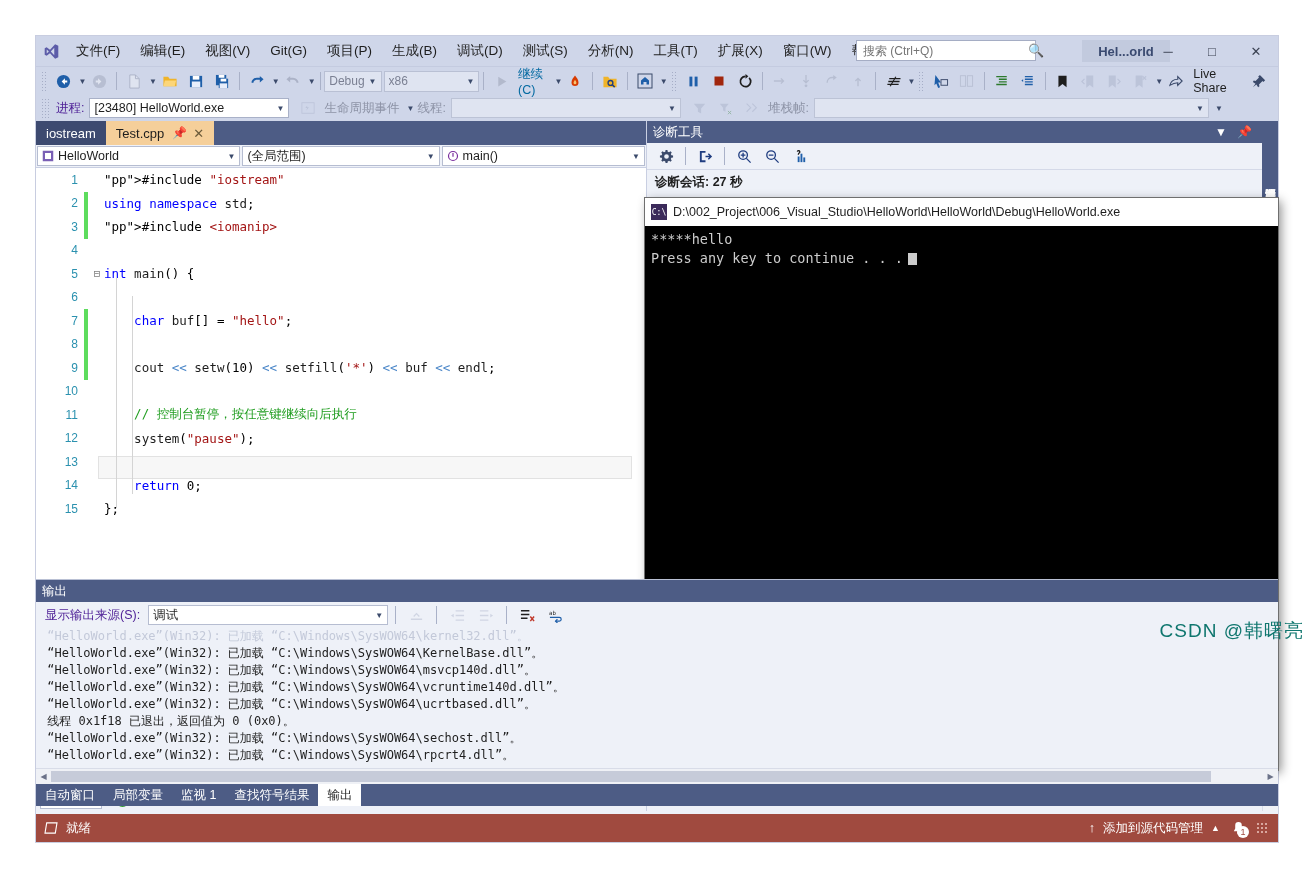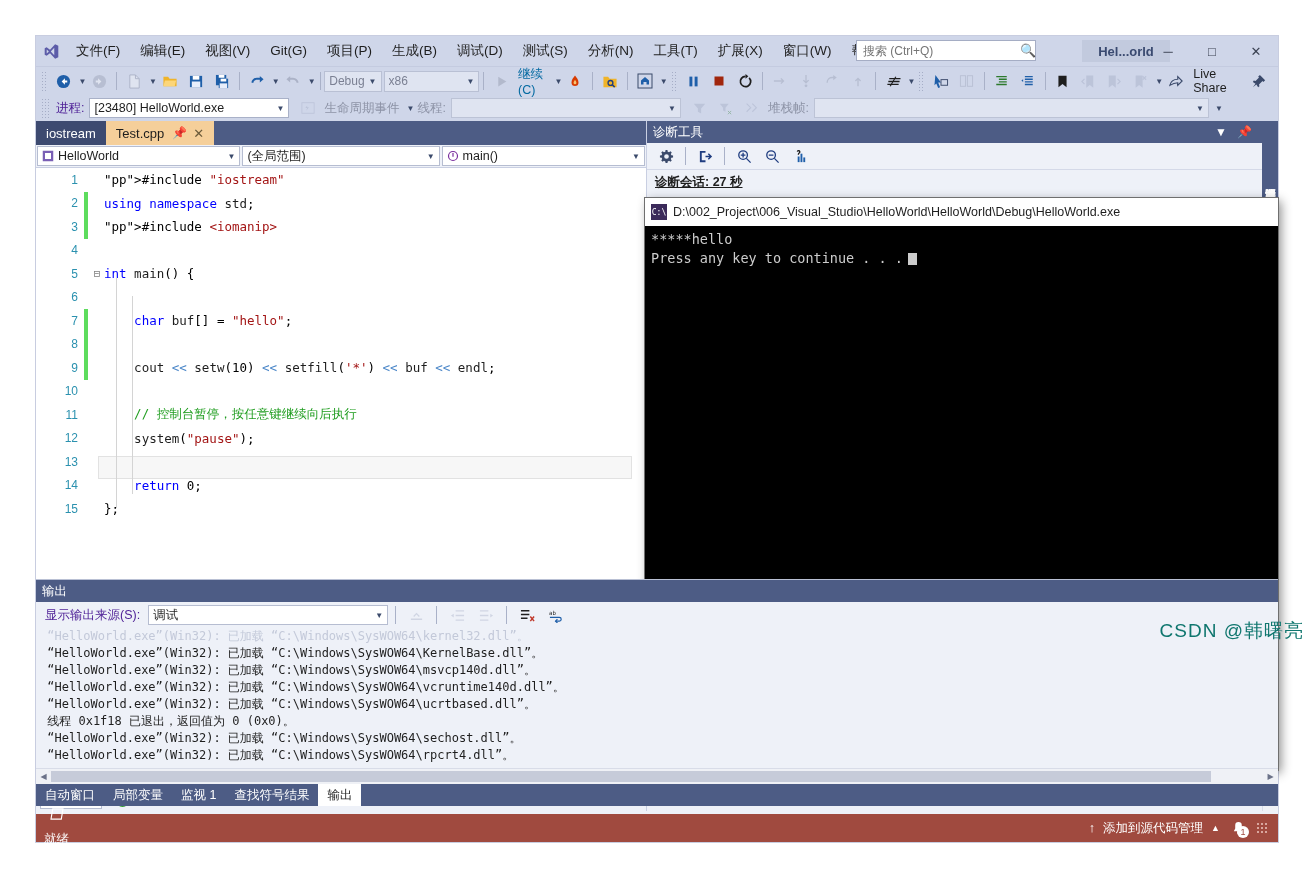--- a/index.html
+++ b/index.html
@@ -11,21 +11,21 @@
 
   .vs-window{position:absolute;left:36px;top:36px;width:1242px;height:806px;background:#eef1f8;
     box-shadow:0 0 0 1px #c8cde0;}
 
   
   .titlebar{position:relative;height:30px;background:#cfd6e9;display:flex;align-items:center;}
   .vs-logo{width:30px;height:30px;display:flex;align-items:center;justify-content:center;}
   .menu{display:flex;align-items:center;height:30px;}
   .menu-item{padding:0 10px;font-size:13.5px;color:#1e1e1e;line-height:30px;white-space:nowrap;}
   .qsearch{position:absolute;left:820px;top:4px;width:180px;height:21px;background:#ffffff;
-    border:1px solid #a5adc4;display:flex;align-items:center;padding:0 4px;box-sizing:border-box;}
+    border:1px solid #a5adc4;display:flex;align-items:center;padding:0 4px;box-sizing:border-box;gap:8px;}
   .qsearch input{border:0;outline:0;width:155px;font-size:12px;color:#6d6d6d;background:transparent;
     font-family:"Liberation Sans",sans-serif;}
   .qsearch .mag{margin-left:auto;color:#1f3d80;font-size:13px;}
   .wtitle{position:absolute;left:1046px;top:4px;width:88px;height:22px;background:#c2cade;
     color:#3a4a70;font-size:13px;font-weight:bold;display:flex;align-items:center;justify-content:center;}
   .wbtns{position:absolute;right:0;top:0;display:flex;height:30px;}
   .wbtn{width:44px;height:30px;display:flex;align-items:center;justify-content:center;color:#3b4252;font-size:13px;}
 
   
   .toolbar{height:28px;background:#cfd6e9;display:flex;align-items:center;padding-left:2px;
@@ -89,21 +89,21 @@
   .okdot{width:13px;height:13px;border-radius:50%;background:#2d9e2d;color:#fff;font-size:9px;
     display:flex;align-items:center;justify-content:center;margin:0 6px 0 14px;}
 
   
   .diag{flex:1;background:#eef1f8;display:flex;flex-direction:column;border-left:1px solid #c9cfe2;}
   .diag-head{height:22px;background:#4d5c85;color:#ffffff;display:flex;align-items:center;
     padding:0 6px;font-size:12.5px;}
   .diag-head .hicons{margin-left:auto;display:flex;gap:10px;font-size:12px;}
   .diag-tb{height:26px;background:#eef1f8;display:flex;align-items:center;padding-left:6px;gap:2px;
     border-bottom:1px solid #d4d9e8;}
-  .diag-sess{font-size:12.5px;color:#1e1e1e;padding:4px 8px;font-weight:bold;text-decoration:underline;}
+  .diag-sess{font-size:12.5px;color:#1e1e1e;padding:4px 8px;font-weight:bold;}
   .diag-body{flex:1;background:#eef1f8;position:relative;}
   .scroll-v{position:absolute;right:0;top:0;width:15px;bottom:0;background:#eff1f6;border-left:1px solid #d8dce8;}
   .scroll-thumb{position:absolute;left:2px;right:2px;top:2px;height:42px;background:#c6cbd9;}
 
   
   .sidetab{position:absolute;right:0;top:0;width:16px;height:118px;background:#4d5c85;color:#fff;
     font-size:11px;writing-mode:vertical-rl;display:flex;align-items:center;justify-content:center;}
 
   
   .console{position:absolute;left:609px;top:162px;width:633px;height:572px;background:#000000;
@@ -136,21 +136,21 @@
   .hs-thumb{position:absolute;left:0;top:0;height:11px;width:1160px;background:#c6cbd9;}
 
   
   .btabs{position:absolute;left:0;bottom:36px;width:1242px;height:22px;background:#4d5c85;display:flex;align-items:center;}
   .btab{height:22px;display:flex;align-items:center;padding:0 9px;font-size:12.5px;color:#ffffff;}
   .btab.active{background:#ffffff;color:#1e1e1e;}
 
   
   .statusbar{position:absolute;left:0;bottom:0;width:1242px;height:28px;background:#a04a3f;
     display:flex;align-items:center;color:#ffffff;font-size:12.5px;}
-  .sb-left{display:flex;align-items:center;padding-left:8px;gap:8px;flex-direction:column;}
+  .sb-left{display:flex;align-items:flex-end;padding-left:8px;gap:8px;}
   .sb-right{margin-left:auto;display:flex;align-items:center;gap:8px;padding-right:10px;}
   .bell{position:relative;width:20px;height:18px;display:flex;align-items:center;justify-content:center;}
   .bell-badge{position:absolute;right:-1px;bottom:-1px;width:12px;height:12px;border-radius:50%;
     background:#ffffff;color:#a04a3f;font-size:9px;display:flex;align-items:center;justify-content:center;}
   .grip-corner{width:12px;height:12px;background-image:radial-gradient(#d9a79f 1px,transparent 1px);
     background-size:4px 4px;}
 
   .watermark{position:absolute;right:8px;bottom:4px;font-size:19px;color:#0f766e;letter-spacing:1px;}
 </style>
 </head>

